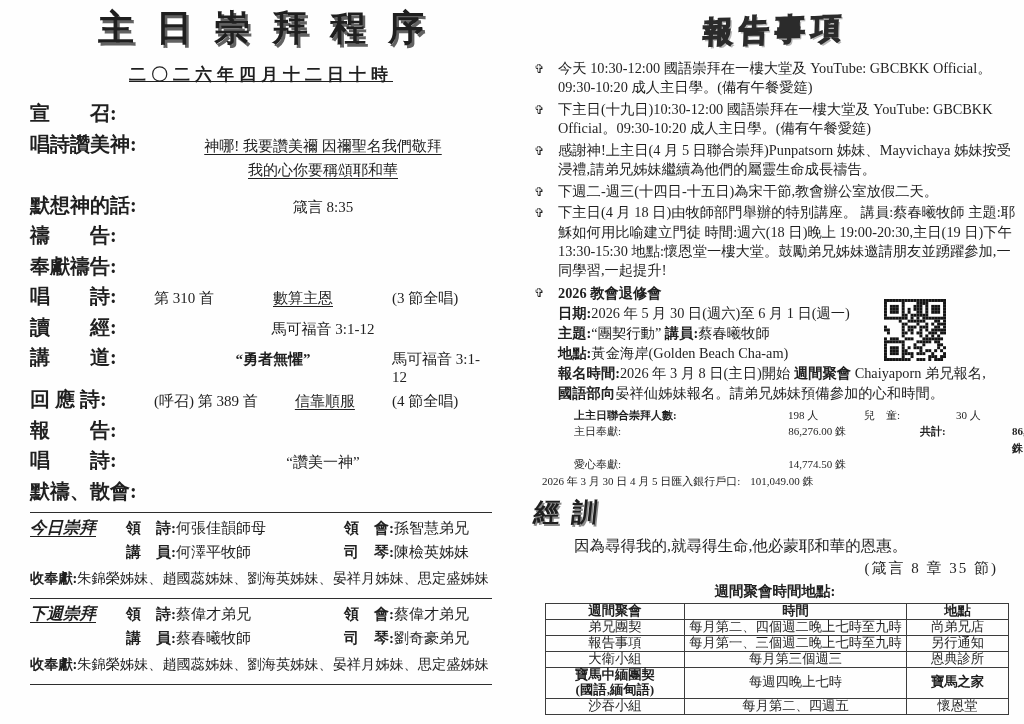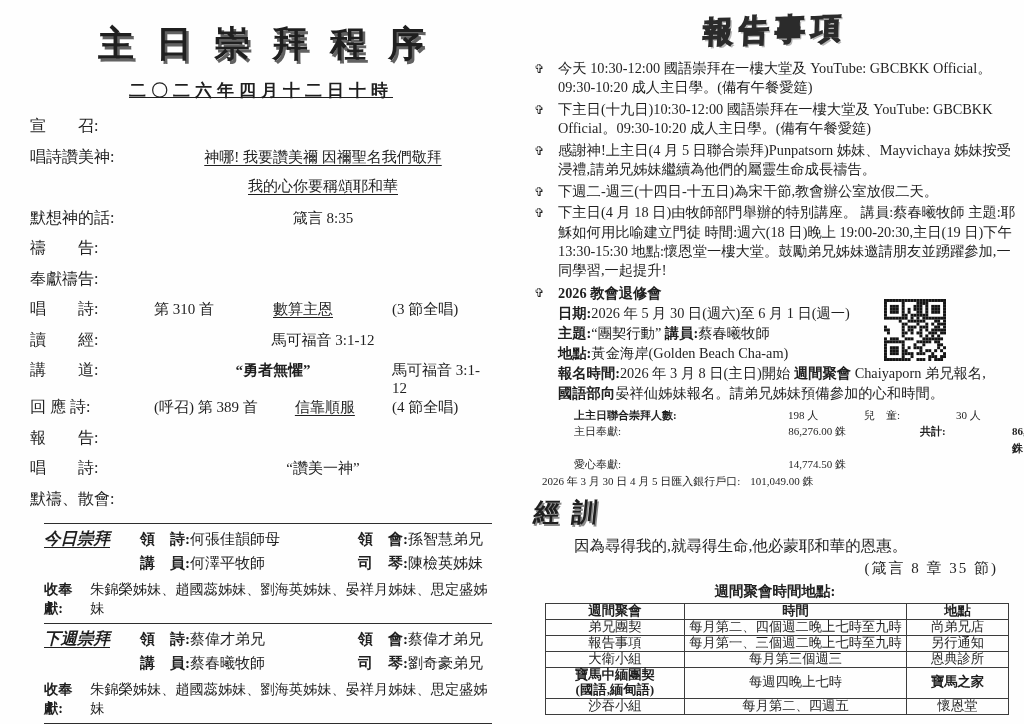--- a/index.html
+++ b/index.html
@@ -1,32 +1,32 @@
 <!DOCTYPE html>
 <html><head>
 <meta charset="utf-8">
 <style>
   html,body{margin:0;padding:0;background:#e8e8e8;}
   .page{position:relative;width:1024px;height:724px;background:#fefefe;
         font-family:"Liberation Serif","DejaVu Serif",serif;color:#1f1f1f;overflow:hidden;}
   
-  .left-col{position:absolute;left:30px;top:20px;width:462px;}
+  .left-col{position:absolute;left:30px;top:4px;width:462px;}
   .main-title{text-align:center;font-size:36px;font-weight:900;letter-spacing:22px;
               padding-left:22px;text-shadow:2.5px 2.5px 0 rgba(70,70,70,.85);}
   .main-date{text-align:center;font-size:17px;letter-spacing:5px;margin-top:10px;font-weight:600;text-decoration:underline;}
   .worship{margin-top:14px;font-size:15px;}
   .wrow{display:flex;align-items:baseline;min-height:30.5px;}
-  .wlabel{font-weight:normal;width:124px;flex:none;font-size:16px;}
+  .wlabel{font-weight:bold;width:124px;flex:none;font-size:20px;}
   .wpre{flex:none;}
   .wcenter{flex:1;text-align:center;}
   .wright{flex:none;width:100px;text-align:left;}
   .u{text-decoration:underline;text-underline-offset:3px;}
   .b{font-weight:bold;}
   
-  .roster{margin-top:4px;font-size:15px;margin-left:14px;}
+  .roster{margin-top:4px;font-size:15px;}
   .rblock{border-top:1.6px solid #2d2d2d;padding:4px 0 5px 0;}
   .rblock.last{border-bottom:1.6px solid #2d2d2d;}
   .rline{display:flex;align-items:baseline;min-height:26px;}
   .rhead{width:96px;flex:none;font-weight:bold;font-size:16.5px;text-decoration:underline;
          text-underline-offset:3px;font-style:italic;}
   .rcolA{width:218px;flex:none;}
   .rcolB{flex:1;}
   .rlab{font-weight:bold;}
   .offline{font-size:14.2px;min-height:24px;display:flex;align-items:baseline;}
   

